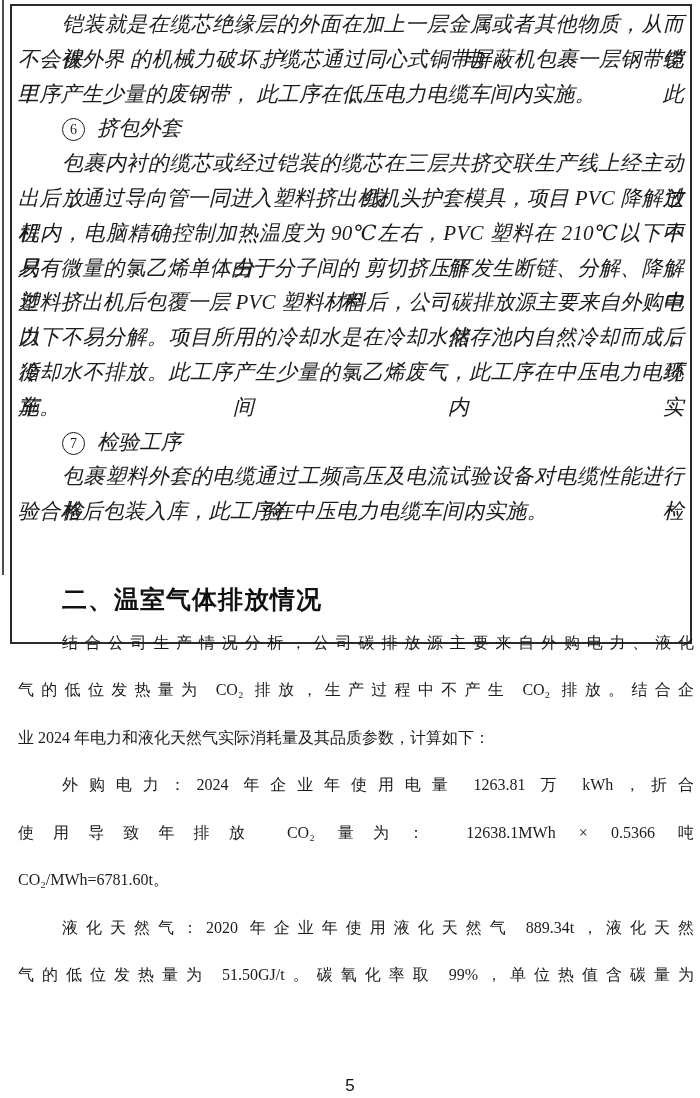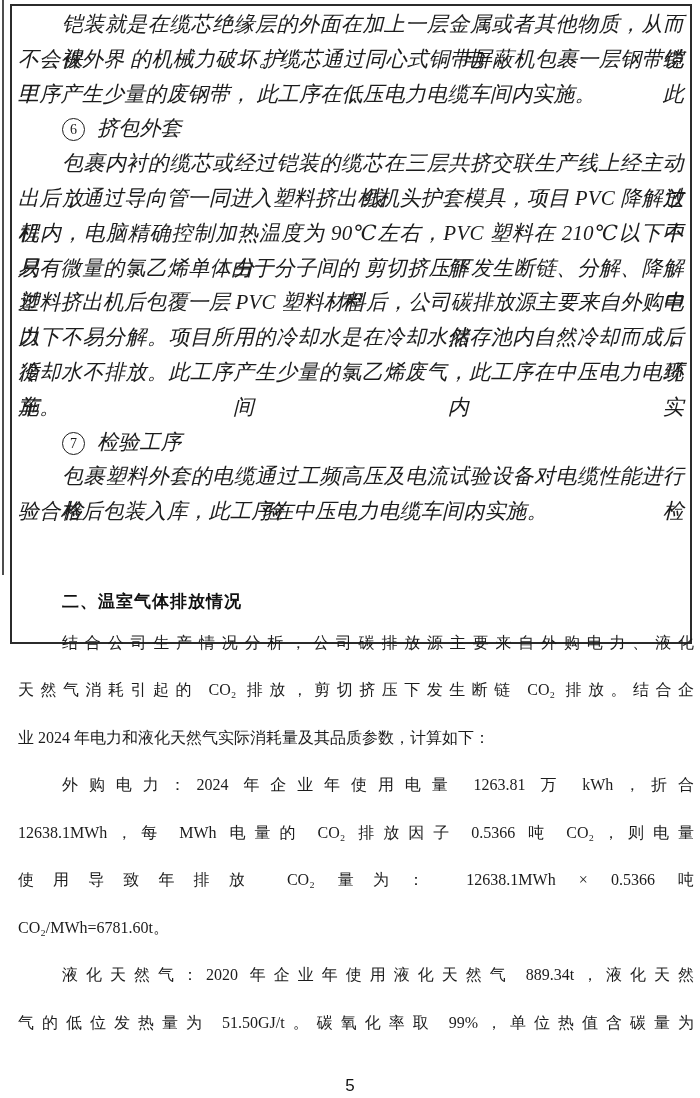--- a/index.html
+++ b/index.html
@@ -28,22 +28,22 @@
     display:inline-block;width:21px;height:21px;line-height:21px;
     border:1.5px solid #1c1c1c;border-radius:50%;text-align:center;
     font-size:14px;font-style:normal;margin-right:12px;vertical-align:1px;
     box-sizing:content-box;
   }
 
   
   .section{position:absolute;left:18px;top:578px;width:676px;}
   .heading-line{
     height:47.5px;line-height:47.5px;padding-left:44px;
-    font-family:Liberation Sans, sans-serif;
-    font-weight:bold;font-size:17px;letter-spacing:1px;color:#111;
+    font-family:Liberation Mono, monospace;
+    font-weight:bold;font-size:25px;letter-spacing:1px;color:#111;
   }
   .body-line{
     height:47.5px;line-height:33px;font-size:16px;white-space:nowrap;
   }
   .body-line.fill{white-space:normal;text-align:justify;text-align-last:justify;}
   .body-line.indent{padding-left:44px;}
 
   .page-num{
     position:absolute;left:0;top:1076px;width:700px;text-align:center;
     font-family:"Liberation Sans","DejaVu Sans",sans-serif;
@@ -72,24 +72,23 @@
       <div class="box-line">施。</div>
       <div class="box-line indent"><span class="circ">7</span>检验工序</div>
       <div class="box-line fill indent">包裹塑料外套的电缆通过工频高压及电流试验设备对电缆性能进行检验，检</div>
       <div class="box-line">验合格后包装入库，此工序在中压电力电缆车间内实施。</div>
     </div>
 
   <div class="section">
     <div class="heading-line">二、温室气体排放情况</div>
     <div>
         <div class="body-line fill indent">结合公司生产情况分析，公司碳排放源主要来自外购电力、液化</div>
-        <div class="body-line fill">天然气消耗引起的 CO₂ 排放，剪切挤压下发生断链 CO₂ 排放。结合企</div>
+        <div class="body-line fill">气的低位发热量为 CO₂ 排放，生产过程中不产生 CO₂ 排放。结合企</div>
         <div class="body-line">业 2024 年电力和液化天然气实际消耗量及其品质参数，计算如下：</div>
         <div class="body-line fill indent">外购电力：2024 年企业年使用电量 1263.81 万 kWh，折合</div>
-        <div class="body-line fill">12638.1MWh，每 MWh 电量的 CO₂ 排放因子 0.5366 吨 CO₂，则电量</div>
         <div class="body-line fill">使用导致年排放 CO₂ 量为： 12638.1MWh × 0.5366 吨</div>
         <div class="body-line">CO₂/MWh=6781.60t。</div>
         <div class="body-line fill indent">液化天然气：2020 年企业年使用液化天然气 889.34t，液化天然</div>
         <div class="body-line fill">气的低位发热量为 51.50GJ/t。碳氧化率取 99%，单位热值含碳量为</div>
       </div>
   </div>
 
   <div class="page-num">5</div>
 
 </div>

